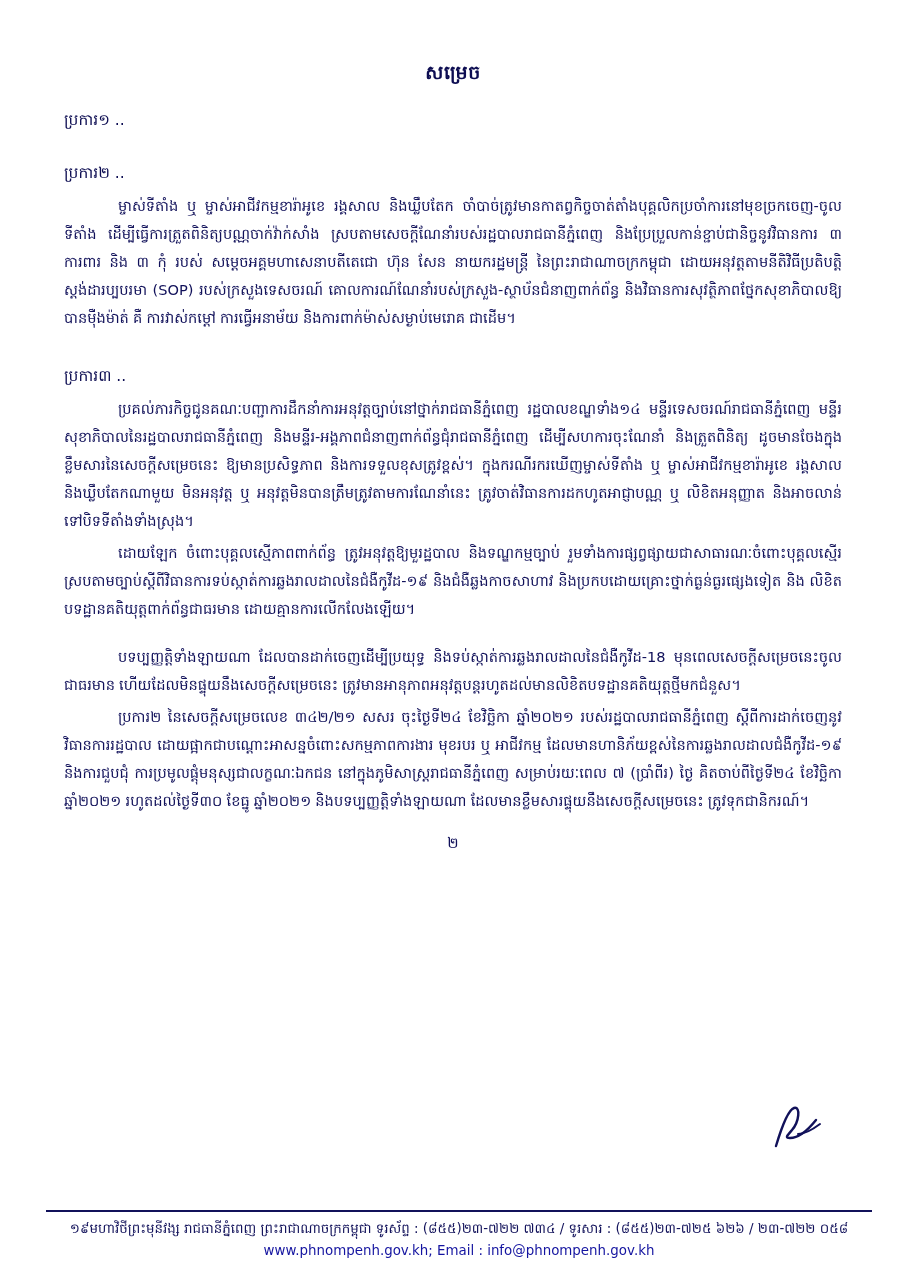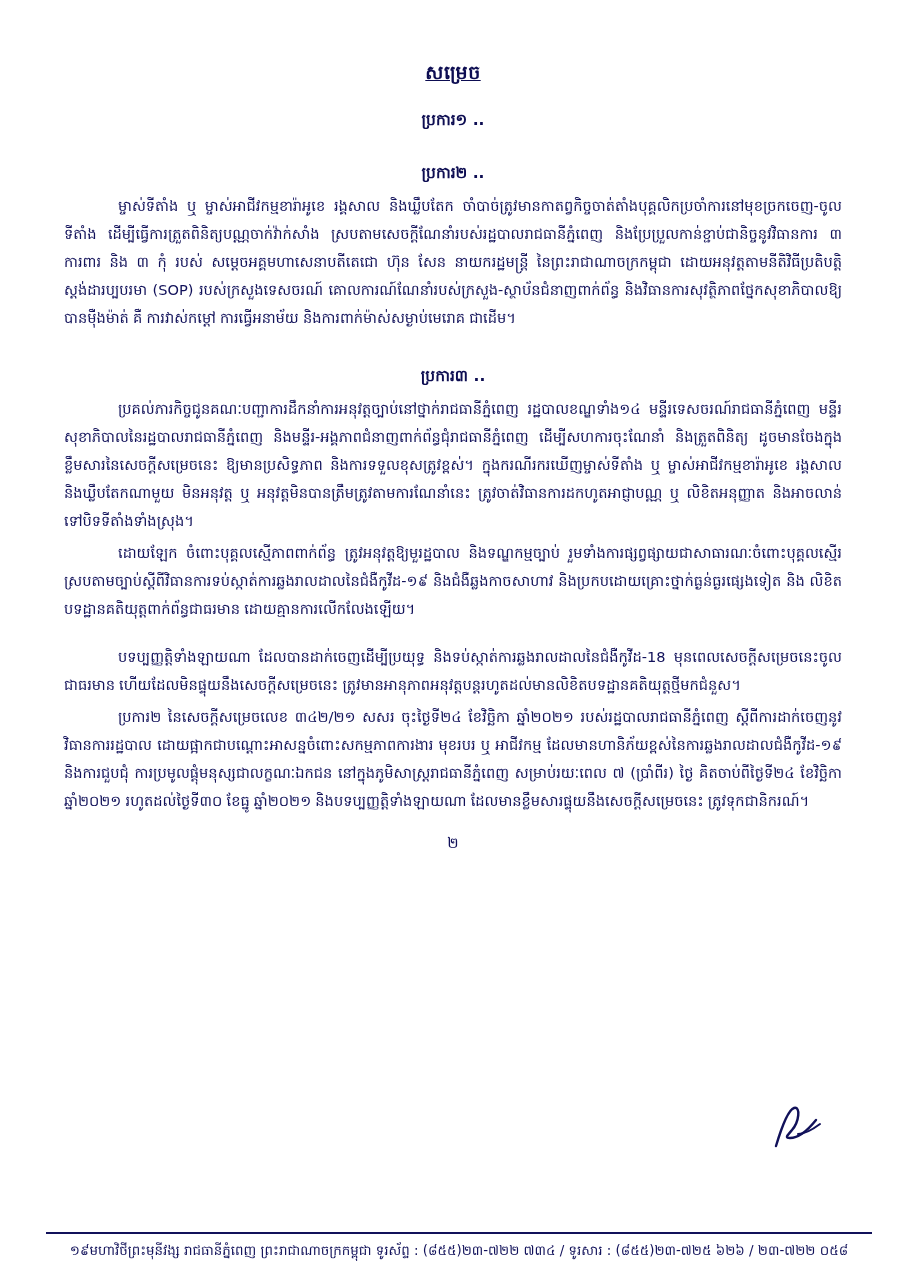--- a/index.html
+++ b/index.html
@@ -22,28 +22,26 @@
     box-sizing: border-box;
     padding: 52px 64px 0 64px;
   }
   .doc-title {
     text-align: center;
     font-size: 19px;
     font-weight: bold;
     color: #0d0d52;
     margin: 8px 0 22px 0;
     letter-spacing: 0.5px;
-    text-decoration: underline;
   }
   .article-head {
     font-size: 15.5px;
-    font-weight: bold;
+    font-weight: normal;
     color: #0d0d52;
     margin: 14px 0 6px 0;
-    text-align: center;
   }
   p.body-text {
     font-size: 14.6px;
     line-height: 1.92;
     text-align: justify;
     margin: 0 0 4px 0;
     color: #11115a;
     text-indent: 54px;
     word-spacing: -0.5px;
   }
@@ -118,15 +116,16 @@
   <div class="signature">
     <svg viewBox="0 0 60 52" xmlns="http://www.w3.org/2000/svg">
       <path d="M8 46 C14 26, 20 10, 26 8 C33 6, 31 22, 24 30 C20 35, 16 38, 22 38 C30 38, 40 30, 48 20" fill="none" stroke="#11115a" stroke-width="2.4" stroke-linecap="round"></path>
       <path d="M30 34 C36 34, 44 30, 52 24" fill="none" stroke="#11115a" stroke-width="2" stroke-linecap="round"></path>
     </svg>
   </div>
 
   <div class="footer">
     <hr class="footer-rule">
     <div class="footer-line">១៩មហាវិថីព្រះមុនីវង្ស រាជធានីភ្នំពេញ ព្រះរាជាណាចក្រកម្ពុជា ទូរស័ព្ទ : (៨៥៥)២៣-៧២២ ៧៣៤ / ទូរសារ : (៨៥៥)២៣-៧២៥ ៦២៦ / ២៣-៧២២ ០៥៨</div>
+    <div class="footer-line web">www.phnompenh.gov.kh;  Email : info@phnompenh.gov.kh</div>
   </div>
 
 </div>
 
 </body></html>

